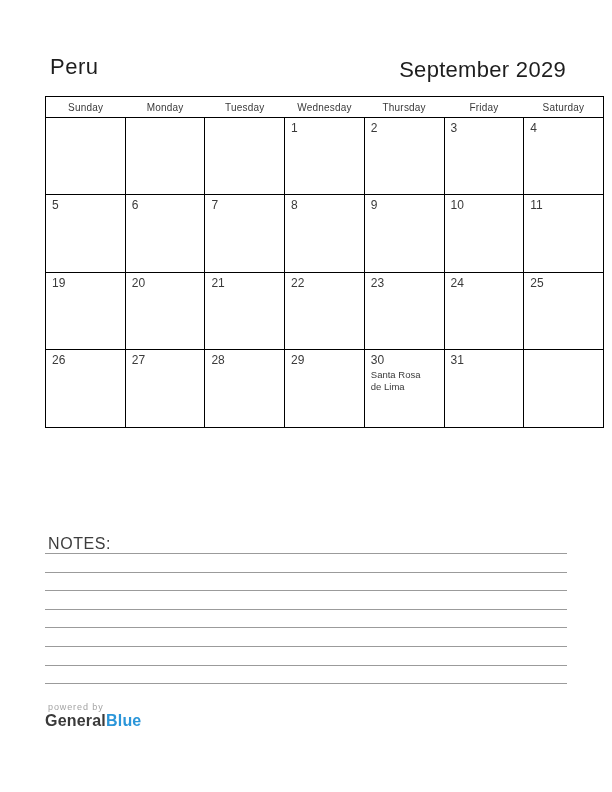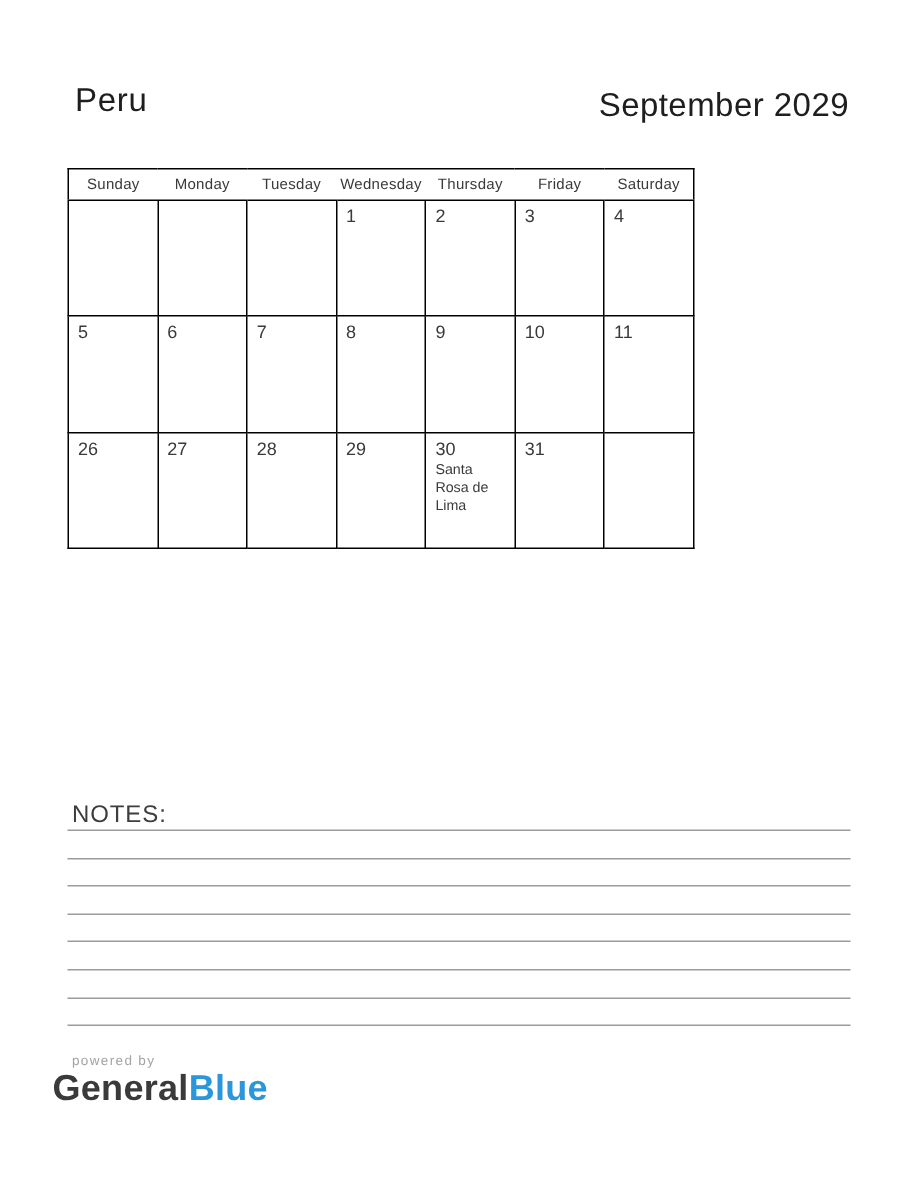--- a/index.html
+++ b/index.html
@@ -26,22 +26,22 @@
     right: 46px;
     top: 57px;
     font-size: 22px;
     font-weight: 400;
     letter-spacing: 0.3px;
     color: #1e1e1e;
   }
   table.calendar {
     position: absolute;
     left: 45px;
-    top: 112px;
-    width: 418px;
+    top: 96px;
+    width: 559px;
     border-collapse: collapse;
     table-layout: fixed;
     border: 1.5px solid #000000;
   }
   table.calendar thead th {
     height: 21px;
     border: none;
     border-bottom: 1px solid #000000;
     font-size: 10px;
     font-weight: 400;
@@ -90,23 +90,23 @@
   .footer-powered {
     position: absolute;
     left: 48px;
     top: 702px;
     font-size: 9px;
     letter-spacing: 0.9px;
     color: #a3a3a3;
   }
   .footer-brand {
     position: absolute;
-    left: 35px;
+    left: 45px;
     top: 712px;
-    font-size: 24px;
+    font-size: 16px;
     font-weight: 600;
     letter-spacing: 0.2px;
   }
   .brand-primary { color: #3a3a3a; }
   .brand-accent { color: #2b96d9; }
 </style>
 </head>
 <body>
 
 <div class="page">
@@ -168,20 +168,43 @@
           </td>
         <td>
             <div class="day-number">10</div>
           </td>
         <td>
             <div class="day-number">11</div>
           </td>
       </tr>
       <tr>
         <td>
+            <div class="day-number">19</div>
+          </td>
+        <td>
+            <div class="day-number">20</div>
+          </td>
+        <td>
+            <div class="day-number">21</div>
+          </td>
+        <td>
+            <div class="day-number">22</div>
+          </td>
+        <td>
+            <div class="day-number">23</div>
+          </td>
+        <td>
+            <div class="day-number">24</div>
+          </td>
+        <td>
+            <div class="day-number">25</div>
+          </td>
+      </tr>
+      <tr>
+        <td>
             <div class="day-number">26</div>
           </td>
         <td>
             <div class="day-number">27</div>
           </td>
         <td>
             <div class="day-number">28</div>
           </td>
         <td>
             <div class="day-number">29</div>

